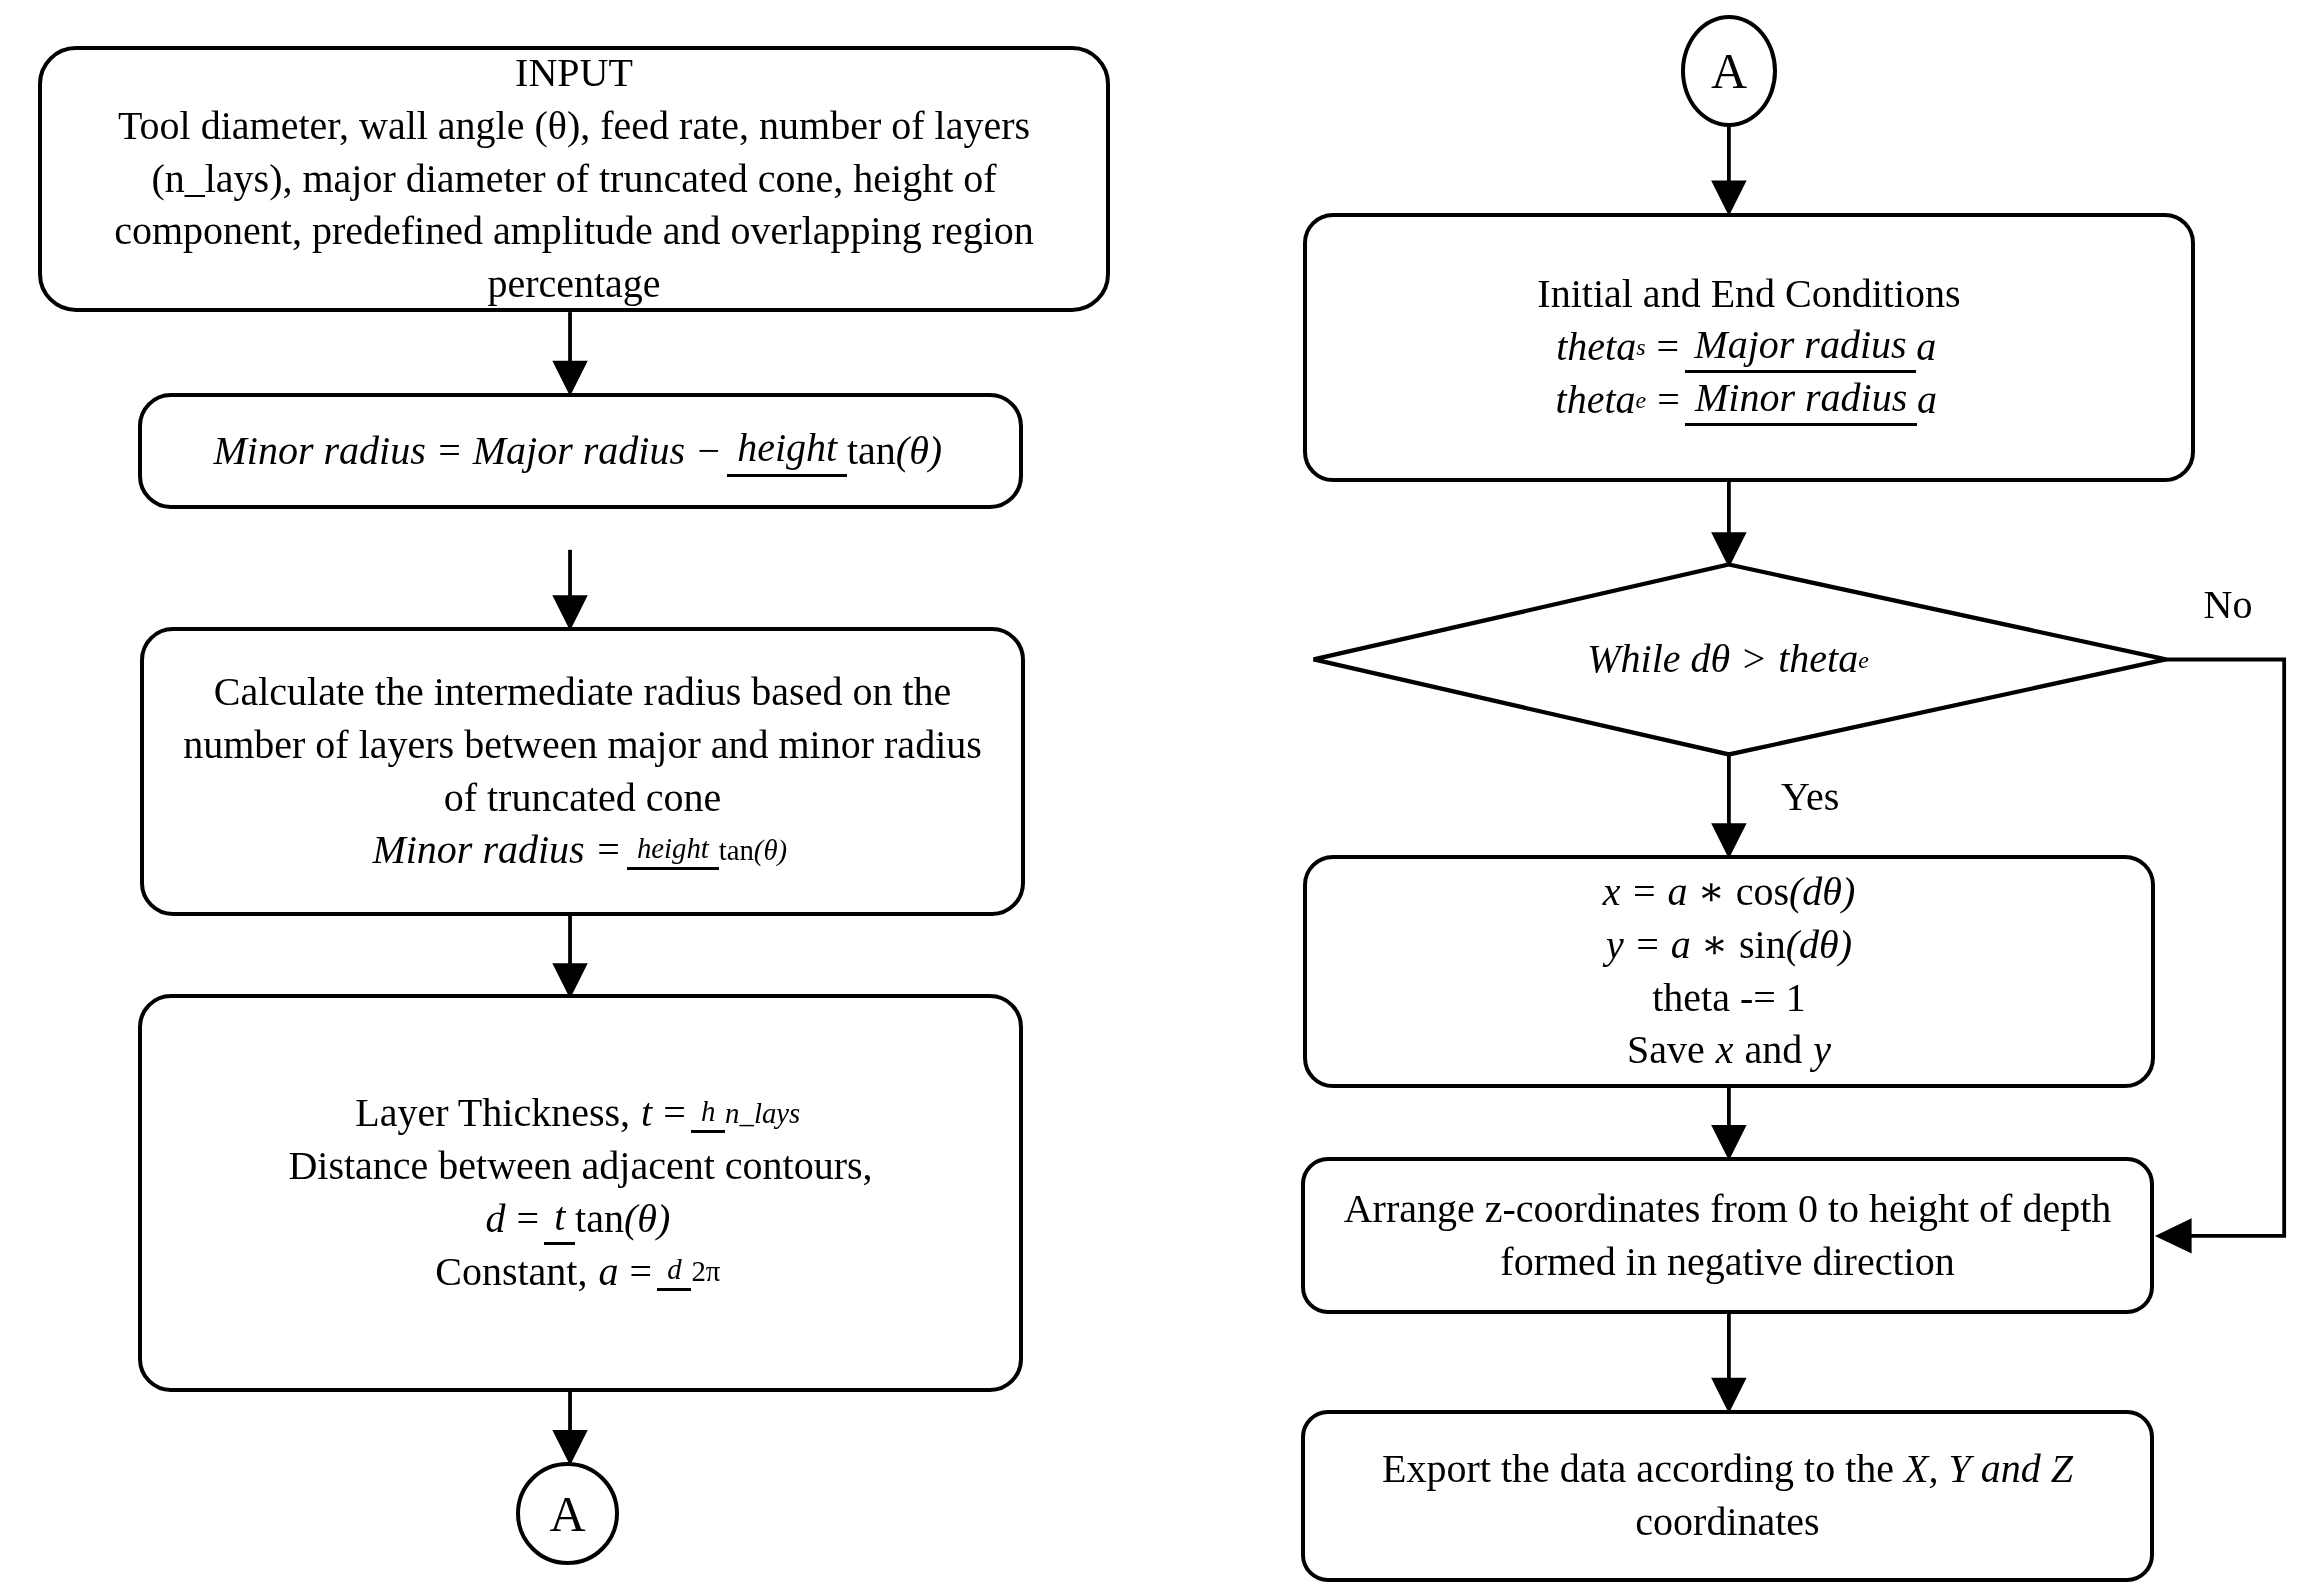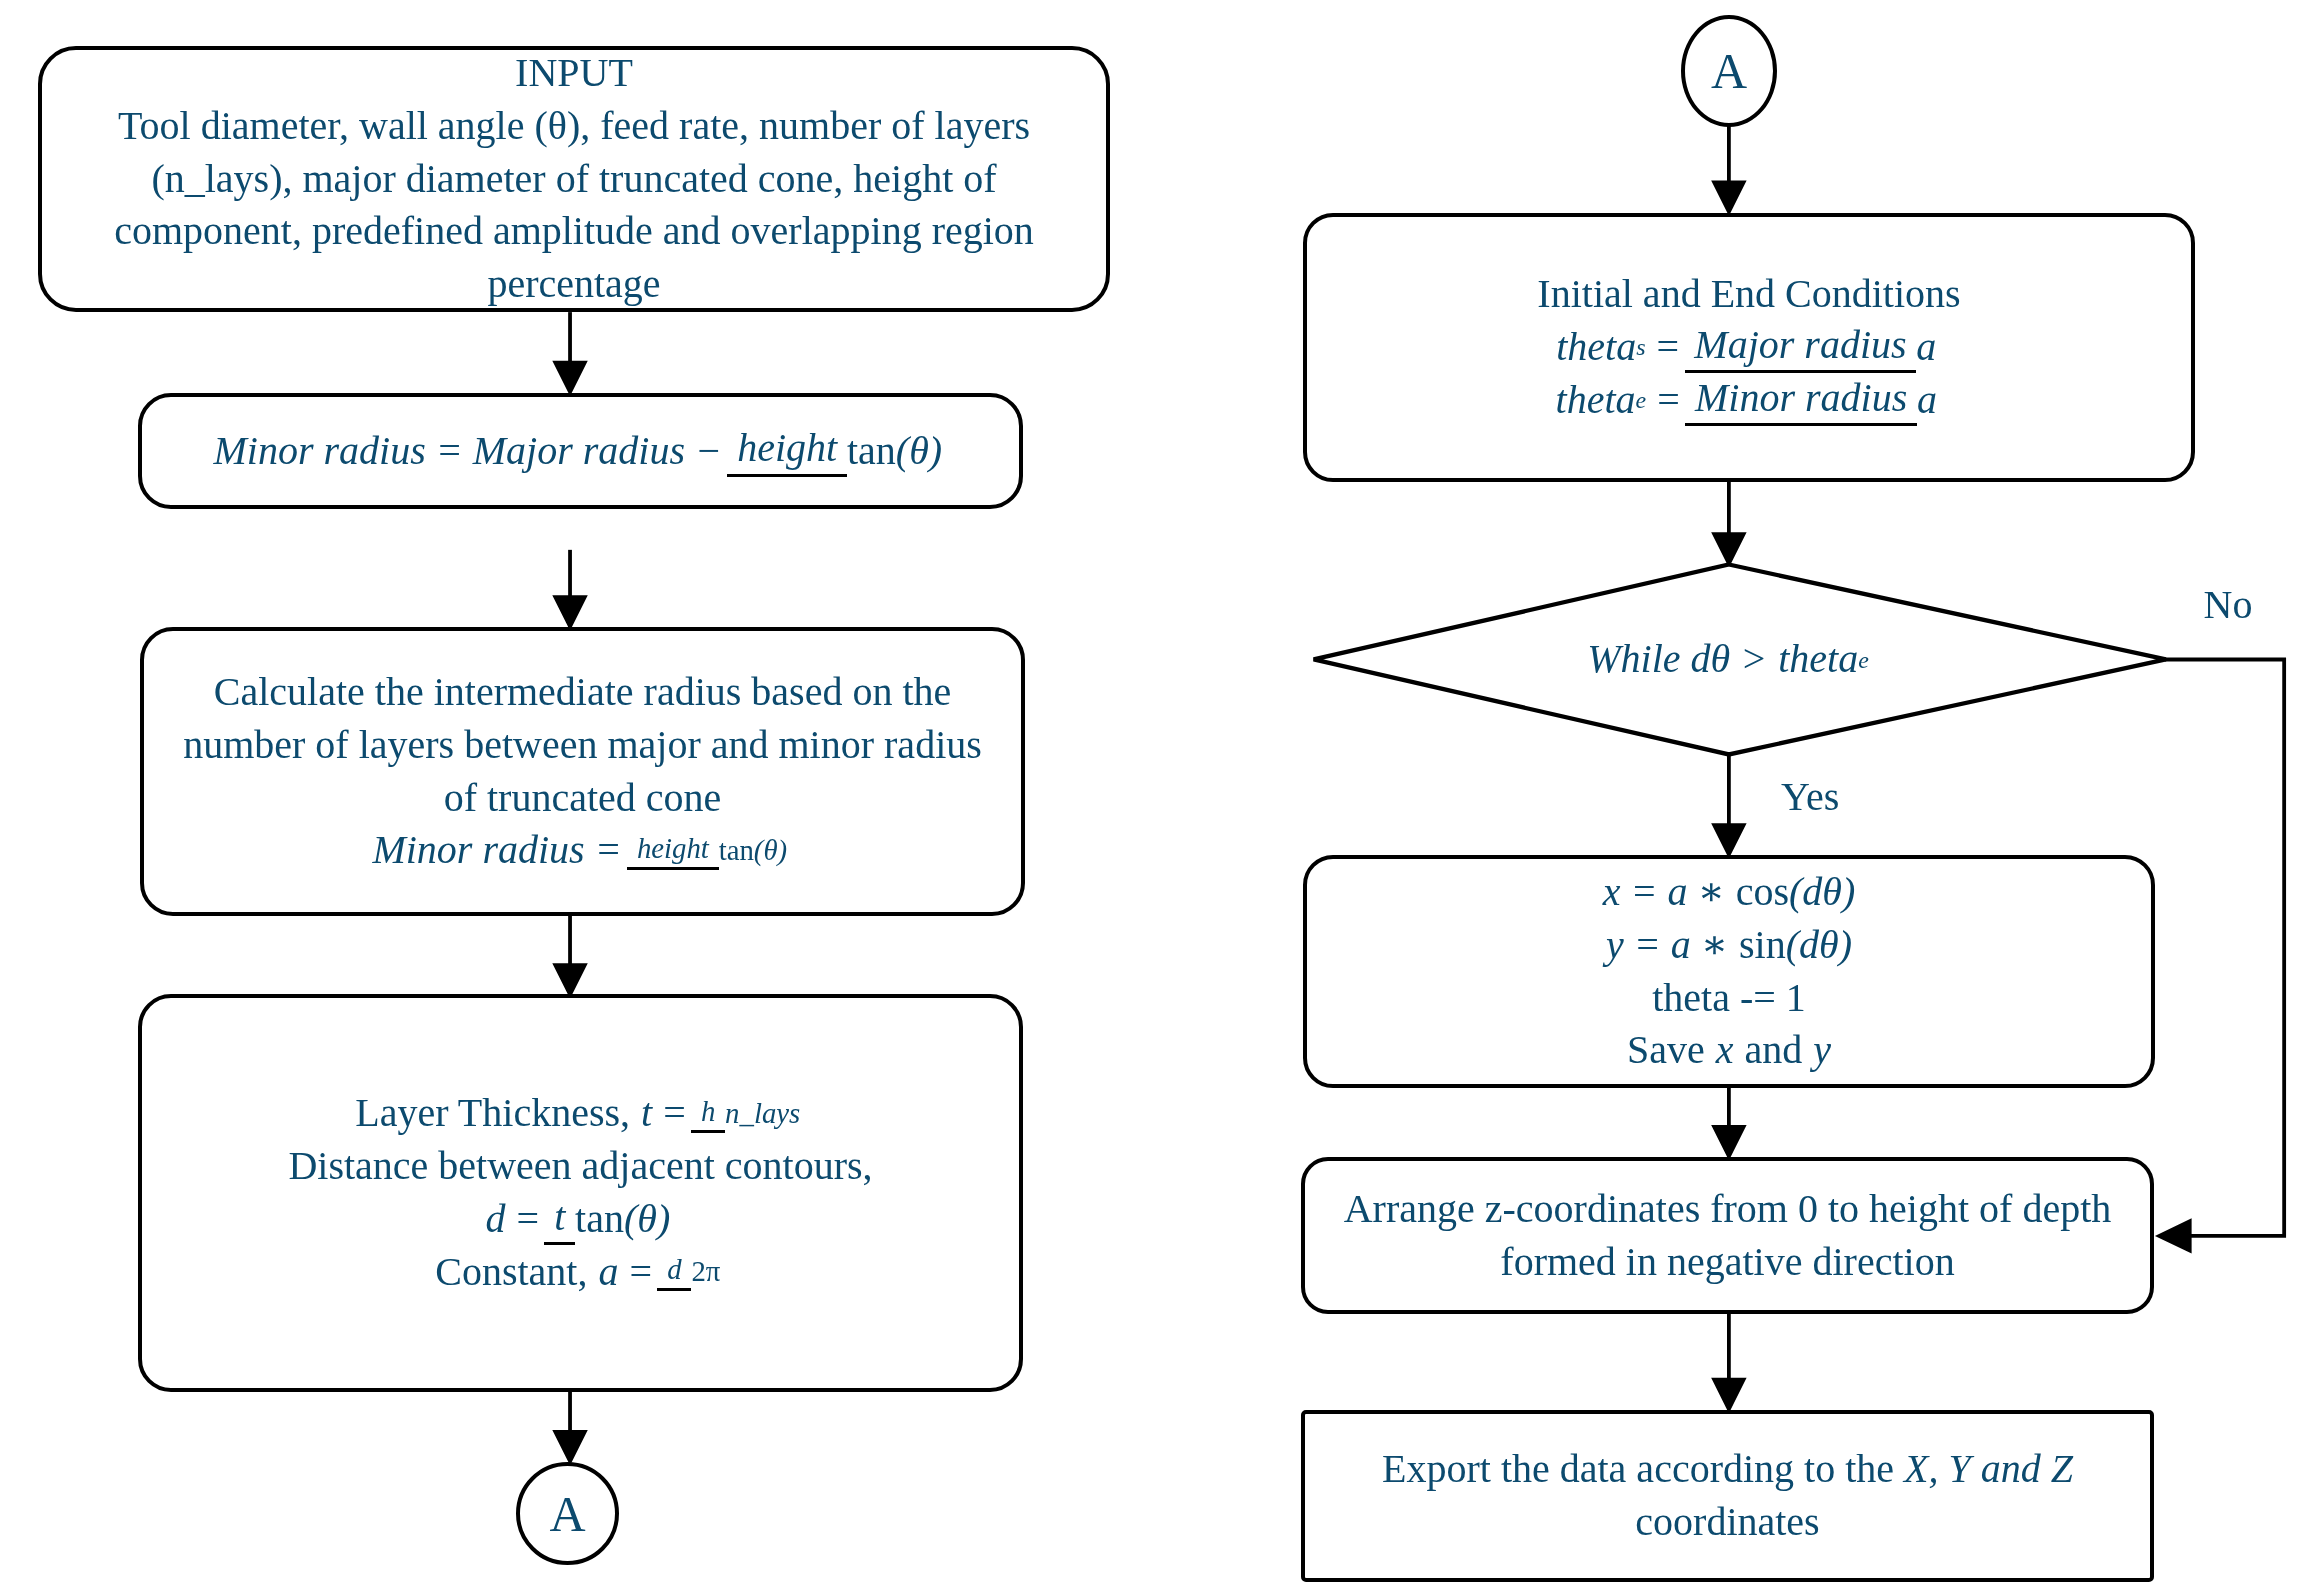--- a/index.html
+++ b/index.html
@@ -1,20 +1,20 @@
 <!DOCTYPE html>
 <html style="font-size:8.7px"><head>
 <meta charset="utf-8">
 <style>
   html,body{margin:0;padding:0;background:#ffffff;}
   #canvas{
     position:relative;
     width:2319px;height:1592px;
     background:#ffffff;
-    color:#0c4a6e;
+    color:#000000;
     font-family:"Liberation Serif","DejaVu Serif",serif;
     font-size:40px;
     line-height:1.32;
     overflow:hidden;
   }
   .box{
     position:absolute;
     background:#fff;
     border:4.9px solid #000;
     border-radius:33px;
@@ -228,21 +228,21 @@
       <span>and</span>
       <span class="gap"></span>
       <span class="it">y</span>
     </div>
   </div>
 
   <div class="box" style="left:1301px;top:1157px;width:853px;height:157px;border-radius:27px;padding:0 33px;">
     <div>Arrange z-coordinates from 0 to height of depth formed in negative direction</div>
   </div>
 
-  <div class="box" style="left:1301px;top:1410px;width:853px;height:172px;border-radius:5px;padding:0 18px;">
+  <div class="box" style="left:1301px;top:1410px;width:853px;height:172px;border-radius:27px;padding:0 18px;">
     <div>
       <span>Export the data according to the</span>
       <span class="it">X, Y and Z</span>
       <span>coordinates</span>
     </div>
   </div>
 
 </div>
 
 

